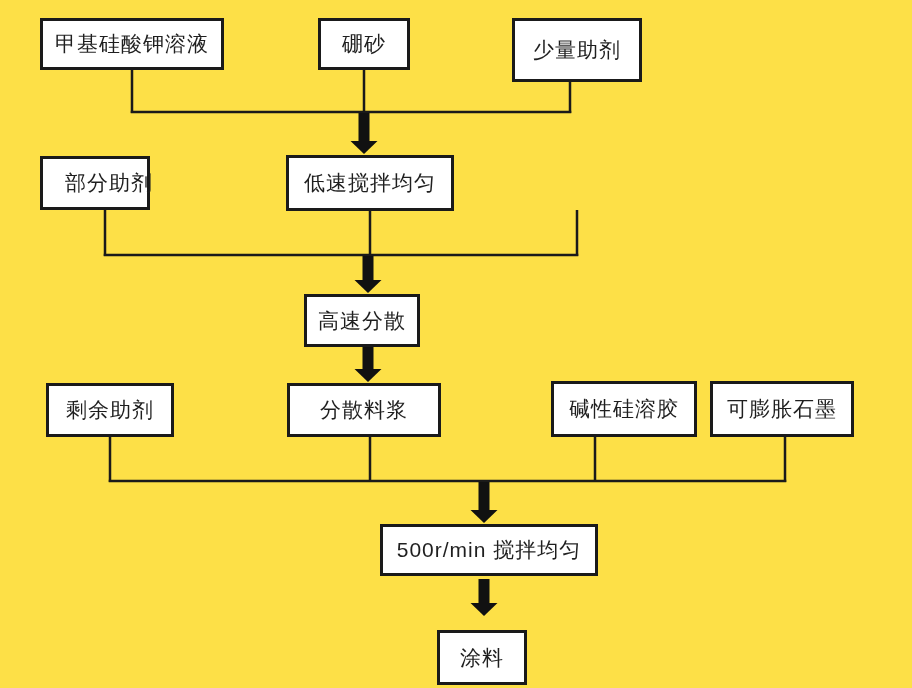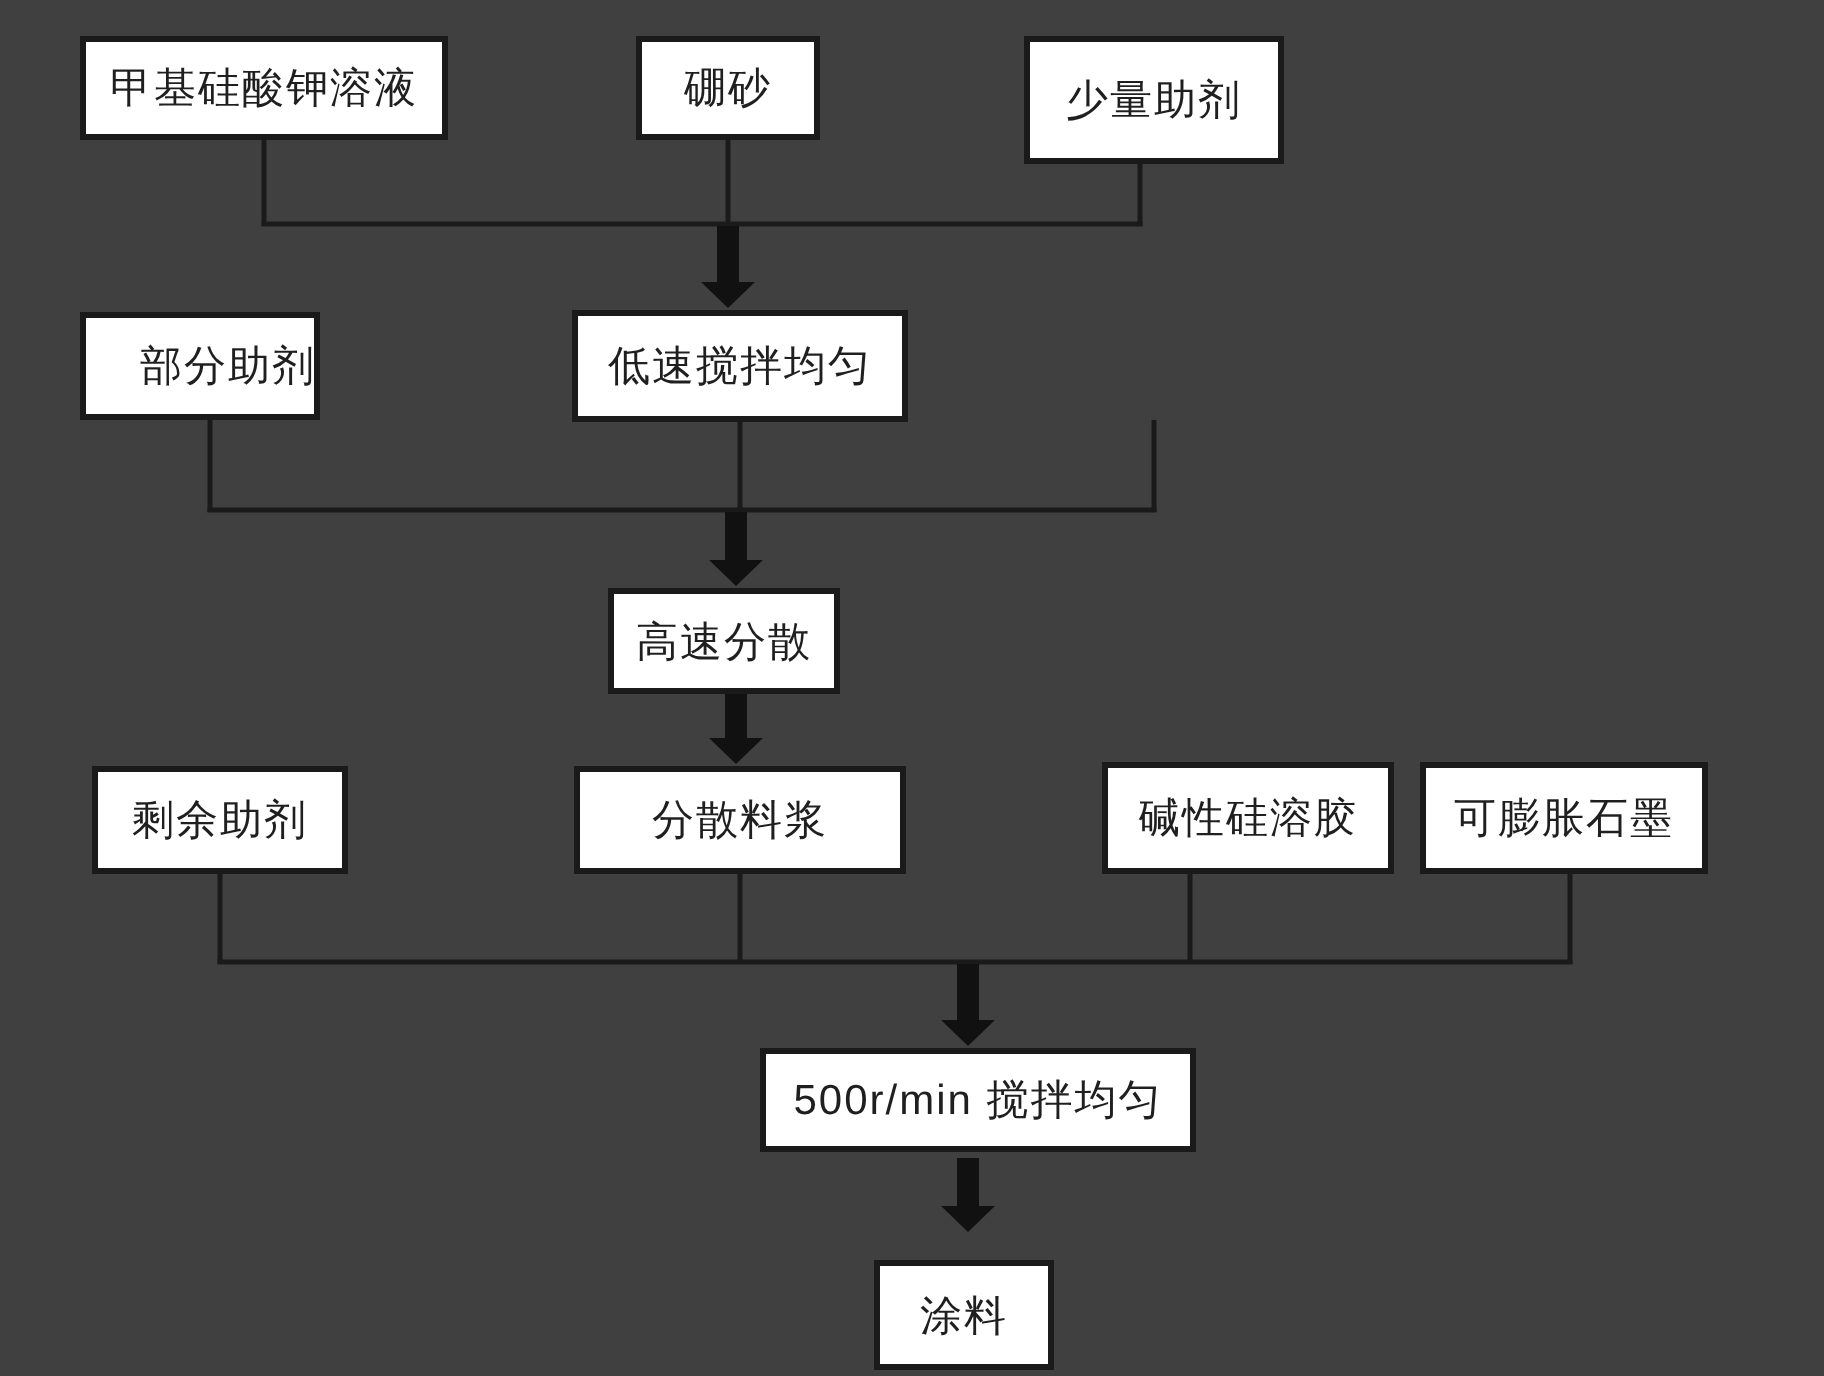--- a/index.html
+++ b/index.html
@@ -1,20 +1,20 @@
 <!DOCTYPE html>
 <html><head>
 <meta charset="utf-8">
 <style>
   html, body { margin: 0; padding: 0; background: #ffffff; }
   #canvas {
     position: relative;
     width: 912px;
     height: 688px;
-    background: #404040;
+    background: #fde047;
     font-family: "Liberation Sans", "DejaVu Sans", sans-serif;
     overflow: hidden;
   }
   #wires {
     position: absolute;
     left: 0; top: 0;
     width: 912px; height: 688px;
   }
   .node {
     position: absolute;
@@ -82,35 +82,35 @@
   <div class="node" style="left:40px;  top:18px;  width:184px; height:52px;">
       <span>甲基硅酸钾溶液</span>
     </div>
   <div class="node" style="left:318px; top:18px;  width:92px;  height:52px;">
       <span>硼砂</span>
     </div>
   <div class="node" style="left:512px; top:18px;  width:130px; height:64px;">
       <span>少量助剂</span>
     </div>
 
-  <div class="node" style="left:40px;  top:156px; width:120px; height:54px;padding-left:28px;">
+  <div class="node" style="left:40px;  top:156px; width:110px; height:54px;padding-left:28px;">
       <span>部分助剂</span>
     </div>
   <div class="node" style="left:286px; top:155px; width:168px; height:56px;text-align:right;">
       <span>低速搅拌均匀</span>
     </div>
 
   <div class="node" style="left:304px; top:294px; width:116px; height:53px;">
       <span>高速分散</span>
     </div>
 
   <div class="node" style="left:46px;  top:383px; width:128px; height:54px;">
       <span>剩余助剂</span>
     </div>
-  <div class="node" style="left:287px; top:383px; width:166px; height:54px;">
+  <div class="node" style="left:287px; top:383px; width:154px; height:54px;">
       <span>分散料浆</span>
     </div>
   <div class="node" style="left:551px; top:381px; width:146px; height:56px;">
       <span>碱性硅溶胶</span>
     </div>
   <div class="node" style="left:710px; top:381px; width:144px; height:56px;">
       <span>可膨胀石墨</span>
     </div>
 
   <div class="node" style="left:380px; top:524px; width:218px; height:52px;">

